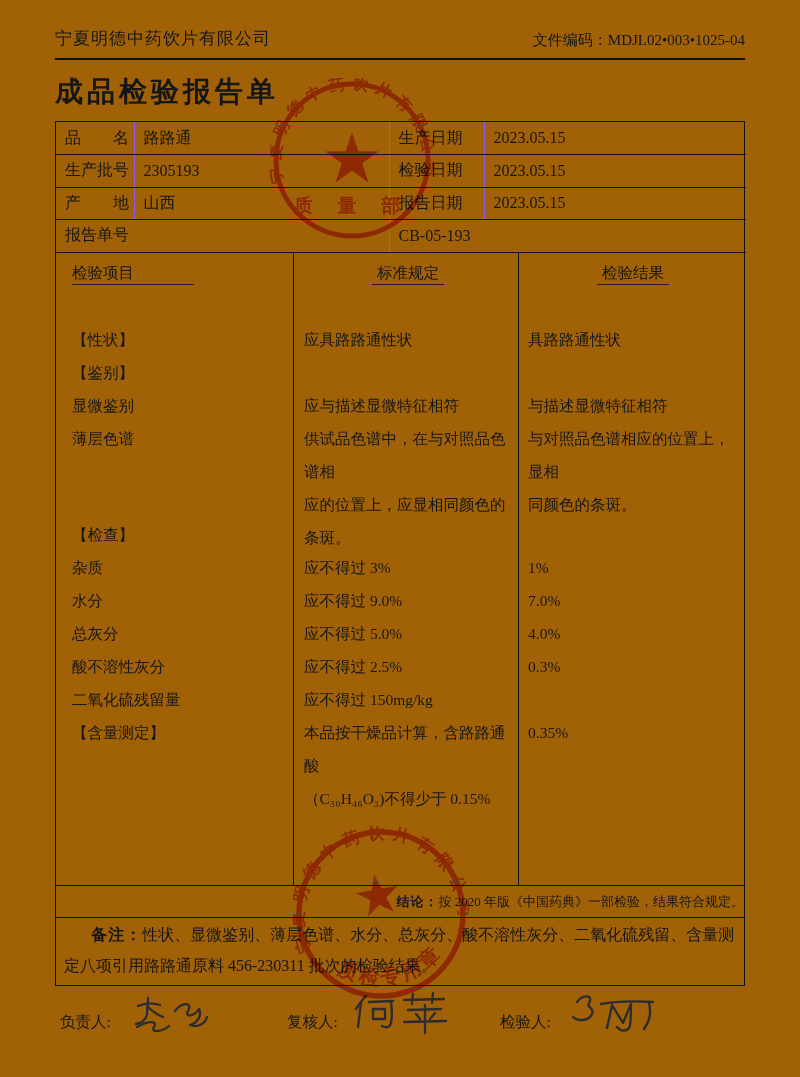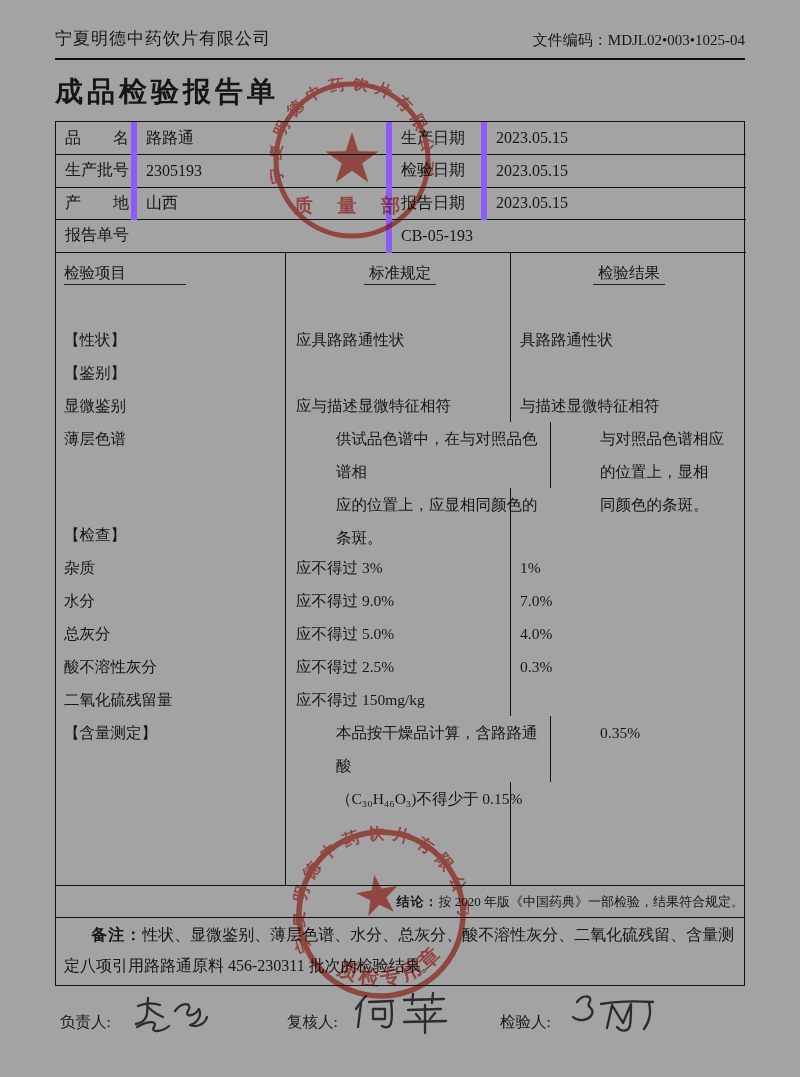--- a/index.html
+++ b/index.html
@@ -1,46 +1,46 @@
 <!DOCTYPE html>
 <html><head>
 <meta charset="utf-8">
 <style>
   html,body{margin:0;padding:0;background:#fff;}
-  .page{position:relative;width:800px;height:1077px;background:#a3a3a3;overflow:hidden;
+  .page{position:relative;width:800px;height:1077px;background:#a16207;overflow:hidden;
         font-family:"Liberation Serif","DejaVu Serif",serif;color:#161616;}
   .content{position:absolute;left:55px;top:0;width:690px;}
 
   
   .doc-header{display:flex;justify-content:space-between;align-items:flex-end;
               padding-top:27px;padding-bottom:8px;border-bottom:2px solid #111;}
   .company{font-size:17px;letter-spacing:1px;}
   .doc-code{font-size:15px;}
 
   
   .title{margin-top:12px;font-size:28px;font-weight:bold;letter-spacing:4px;line-height:40px;}
 
   
   .report{margin-top:9px;border:1px solid #111;}
 
   table.info{width:100%;border-collapse:collapse;table-layout:fixed;font-size:16px;}
-  table.info td{border-right:6px solid #8b5cf6;border-bottom:1px solid #111;padding:0 6px 0 9px;
+  table.info td{border-right:1px solid #8b5cf6;border-bottom:1px solid #111;padding:0 6px 0 9px;
                 vertical-align:middle;overflow:hidden;white-space:nowrap;}
   table.info td.last{border-right:none;}
   table.info tr{height:32.5px;}
   col.c1{width:78px;} col.c2{width:255px;} col.c3{width:95px;} col.c4{width:262px;}
 
   
   .main{height:632px;display:flex;flex-direction:column;font-size:15.5px;}
-  .mrow{display:flex;flex:none;}
+  .mrow{display:flex;flex:none;margin-left:8px;}
   .mc{line-height:33px;white-space:pre-line;}
   .mc1{width:230px;border-right:1px solid #111;padding:0 4px 0 8px;box-sizing:border-box;}
   .mc2{width:225px;border-right:1px solid #111;padding:0 6px 0 10px;box-sizing:border-box;}
   .mc3{flex:1;padding:0 6px 0 9px;}
-  .h33{height:33px;} .h40{height:40px;} .h66{height:66px;gap:40px;} .h30{height:30px;} .hfill{flex:1;}
+  .h33{height:33px;} .h40{height:40px;} .h66{height:66px;} .h30{height:30px;} .hfill{flex:1;}
   .mhead .mc{line-height:40px;}
   .mhead .mc2,.mhead .mc3{text-align:center;}
   .mhead .u{display:inline-block;line-height:22px;border-bottom:1px solid #222;padding:0 5px;}
   .mhead .mc1 .u{padding-right:60px;padding-left:0;}
 
   
   .concl{border-top:1px solid #111;height:31px;line-height:31px;text-align:right;font-size:13px;}
   .concl b{letter-spacing:1px;}
   .remark{border-top:1px solid #111;min-height:64px;font-size:16px;line-height:31px;
           padding:1px 8px 2px 8px;text-indent:1.7em;}

